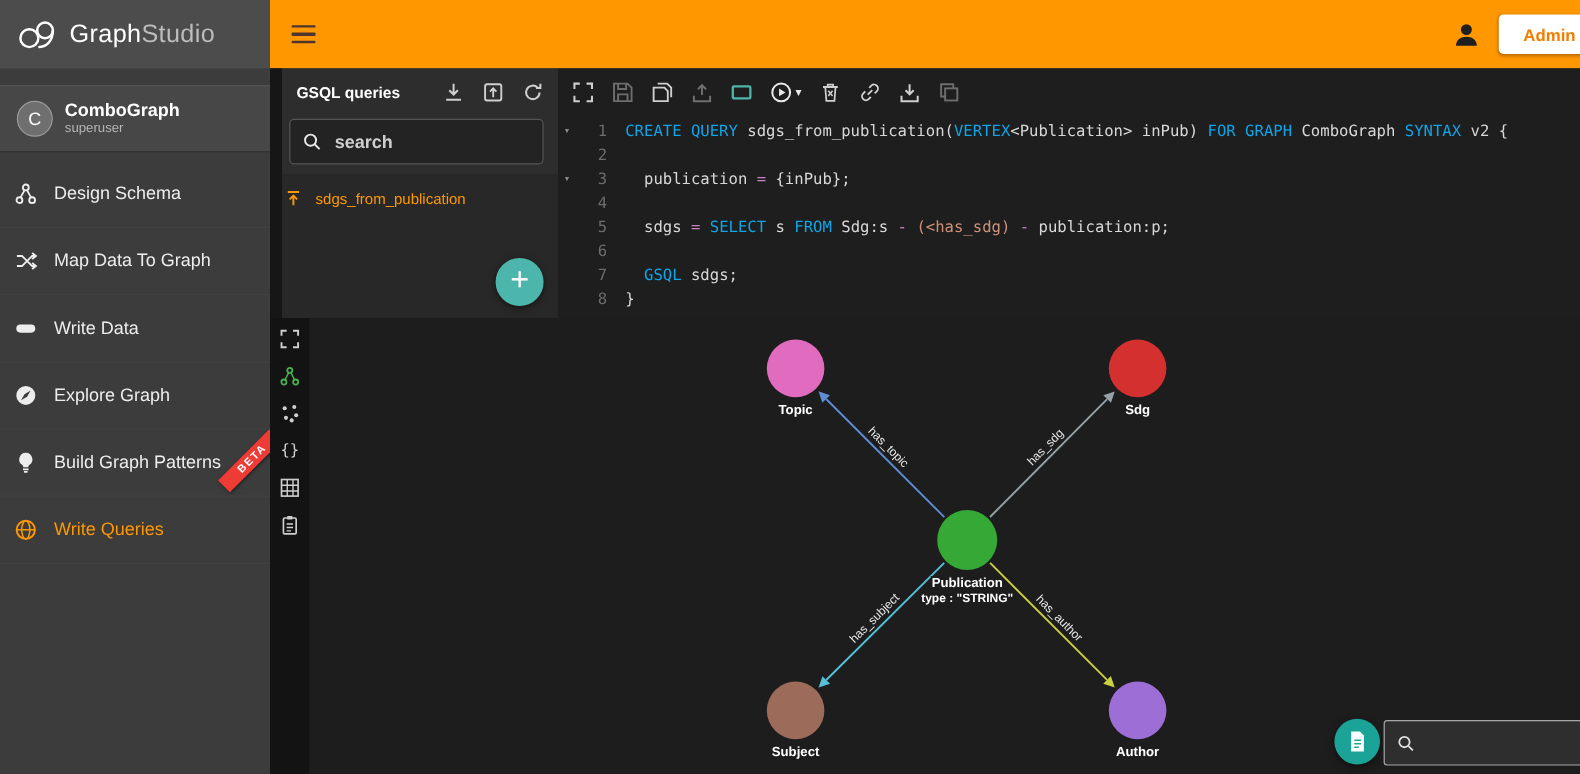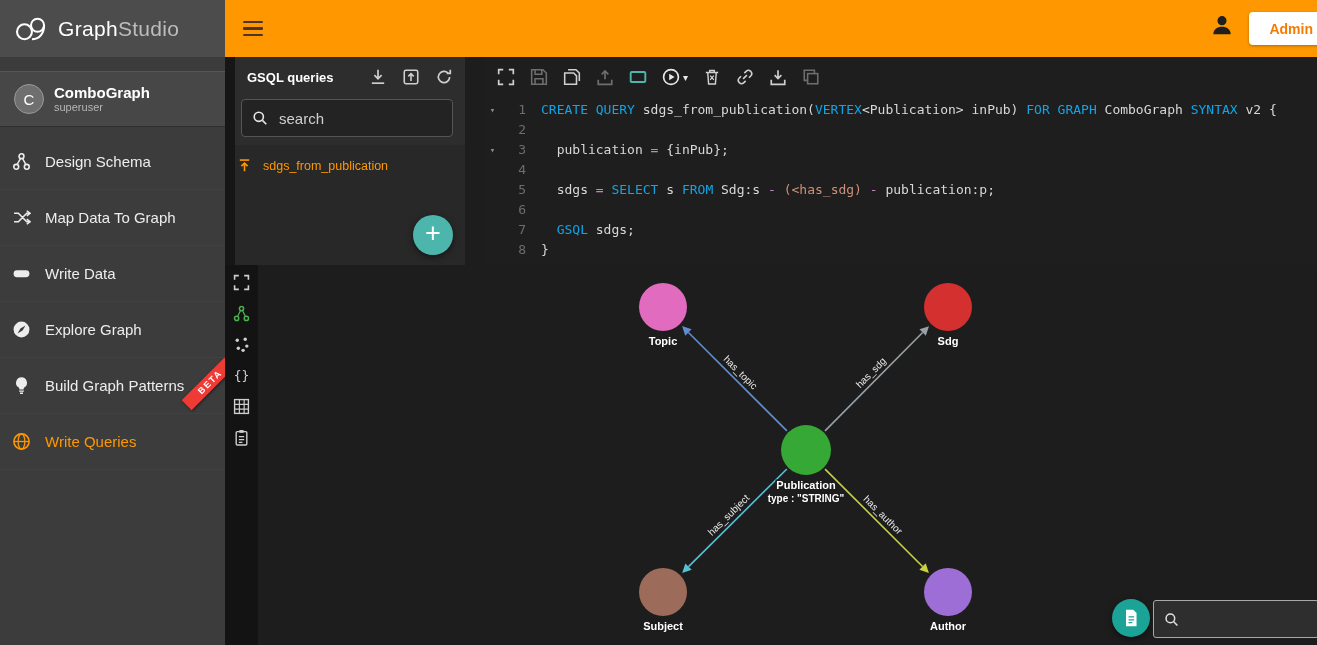--- a/index.html
+++ b/index.html
@@ -29,40 +29,40 @@
   .nav-item.active { color:#ff9800; }
   .nav-item.clip { overflow:hidden; }
   .beta-ribbon { position:absolute; right:-18px; top:17px; transform:rotate(-45deg); background:#ef3b36; color:#fff;
     font-size:9px; font-weight:bold; letter-spacing:1.5px; padding:2px 18px; box-shadow:0 1px 3px rgba(0,0,0,.55); }
 
   
   .main { flex:1; min-width:0; display:flex; flex-direction:column; }
   .topbar { height:57px; flex-shrink:0; background:#ff9800; display:flex; align-items:center; padding:0 0 0 18px; }
   .hamburger { width:20px; display:flex; flex-direction:column; gap:4px; cursor:pointer; }
   .hamburger span { display:block; height:2.5px; background:#4e342e; border-radius:1px; }
-  .top-right { margin-left:auto; display:flex; align-items:flex-start; gap:14px; }
+  .top-right { margin-left:auto; display:flex; align-items:center; gap:14px; }
   .admin-btn { background:#ffffff; color:#f57c00; border:none; border-radius:4px; height:33px; padding:0 20px;
     font-size:14px; font-weight:bold; margin-right:-16px; box-shadow:0 1px 3px rgba(0,0,0,.3); cursor:pointer;
     font-family:"Liberation Sans", sans-serif; }
 
   .content { flex:1; min-height:0; display:flex; flex-direction:column; }
-  .top-row { height:208px; flex-shrink:0; display:flex;gap:20px; }
+  .top-row { height:208px; flex-shrink:0; display:flex; }
 
   
   .query-panel { width:240px; flex-shrink:0; background:#2d2d2d; border-left:10px solid #161616;
     display:flex; flex-direction:column; position:relative; }
   .qp-header { height:40px; display:flex; align-items:center; padding:0 12px; gap:15px; flex-shrink:0; }
   .qp-title { flex:1; color:#ffffff; font-size:13px; font-weight:bold; }
   .icon-btn { background:none; border:none; padding:0; color:#cfcfcf; width:18px; height:18px; cursor:pointer; }
   .icon-btn svg { display:block; width:100%; height:100%; }
   .qp-search { margin:2px 12px 8px 6px; height:38px; background:#232323; border:1px solid #555555; border-radius:4px;
     display:flex; align-items:center; gap:9px; padding:0 10px; flex-shrink:0; }
   .qp-search svg { width:16px; height:16px; color:#e8e8e8; flex-shrink:0; }
   .qp-search input { flex:1; min-width:0; background:transparent; border:none; outline:none; color:#e8e8e8; font-size:15px;
-    font-family:"Liberation Sans", sans-serif; }
+    font-family:"Liberation Sans", sans-serif;font-weight:bold; }
   .qp-search input::placeholder { color:#cfcfcf; }
   .qp-list { flex:1; background:#282828; overflow:hidden; }
   .query-item { display:flex; align-items:center; gap:11px; padding:13px 2px; color:#ff9800; font-size:12.5px; cursor:pointer; }
   .query-item svg { width:15px; height:15px; flex-shrink:0; }
   .fab { position:absolute; right:12px; bottom:10px; width:40px; height:40px; border-radius:50%; background:#4db6ac;
     border:none; color:#fbfbfb; font-size:27px; line-height:1; display:flex; align-items:center; justify-content:center;
     box-shadow:0 2px 6px rgba(0,0,0,.5); cursor:pointer; padding:0 0 3px 0; }
 
   
   .editor { flex:1; min-width:0; background:#1e1e1e; display:flex; flex-direction:column; }

